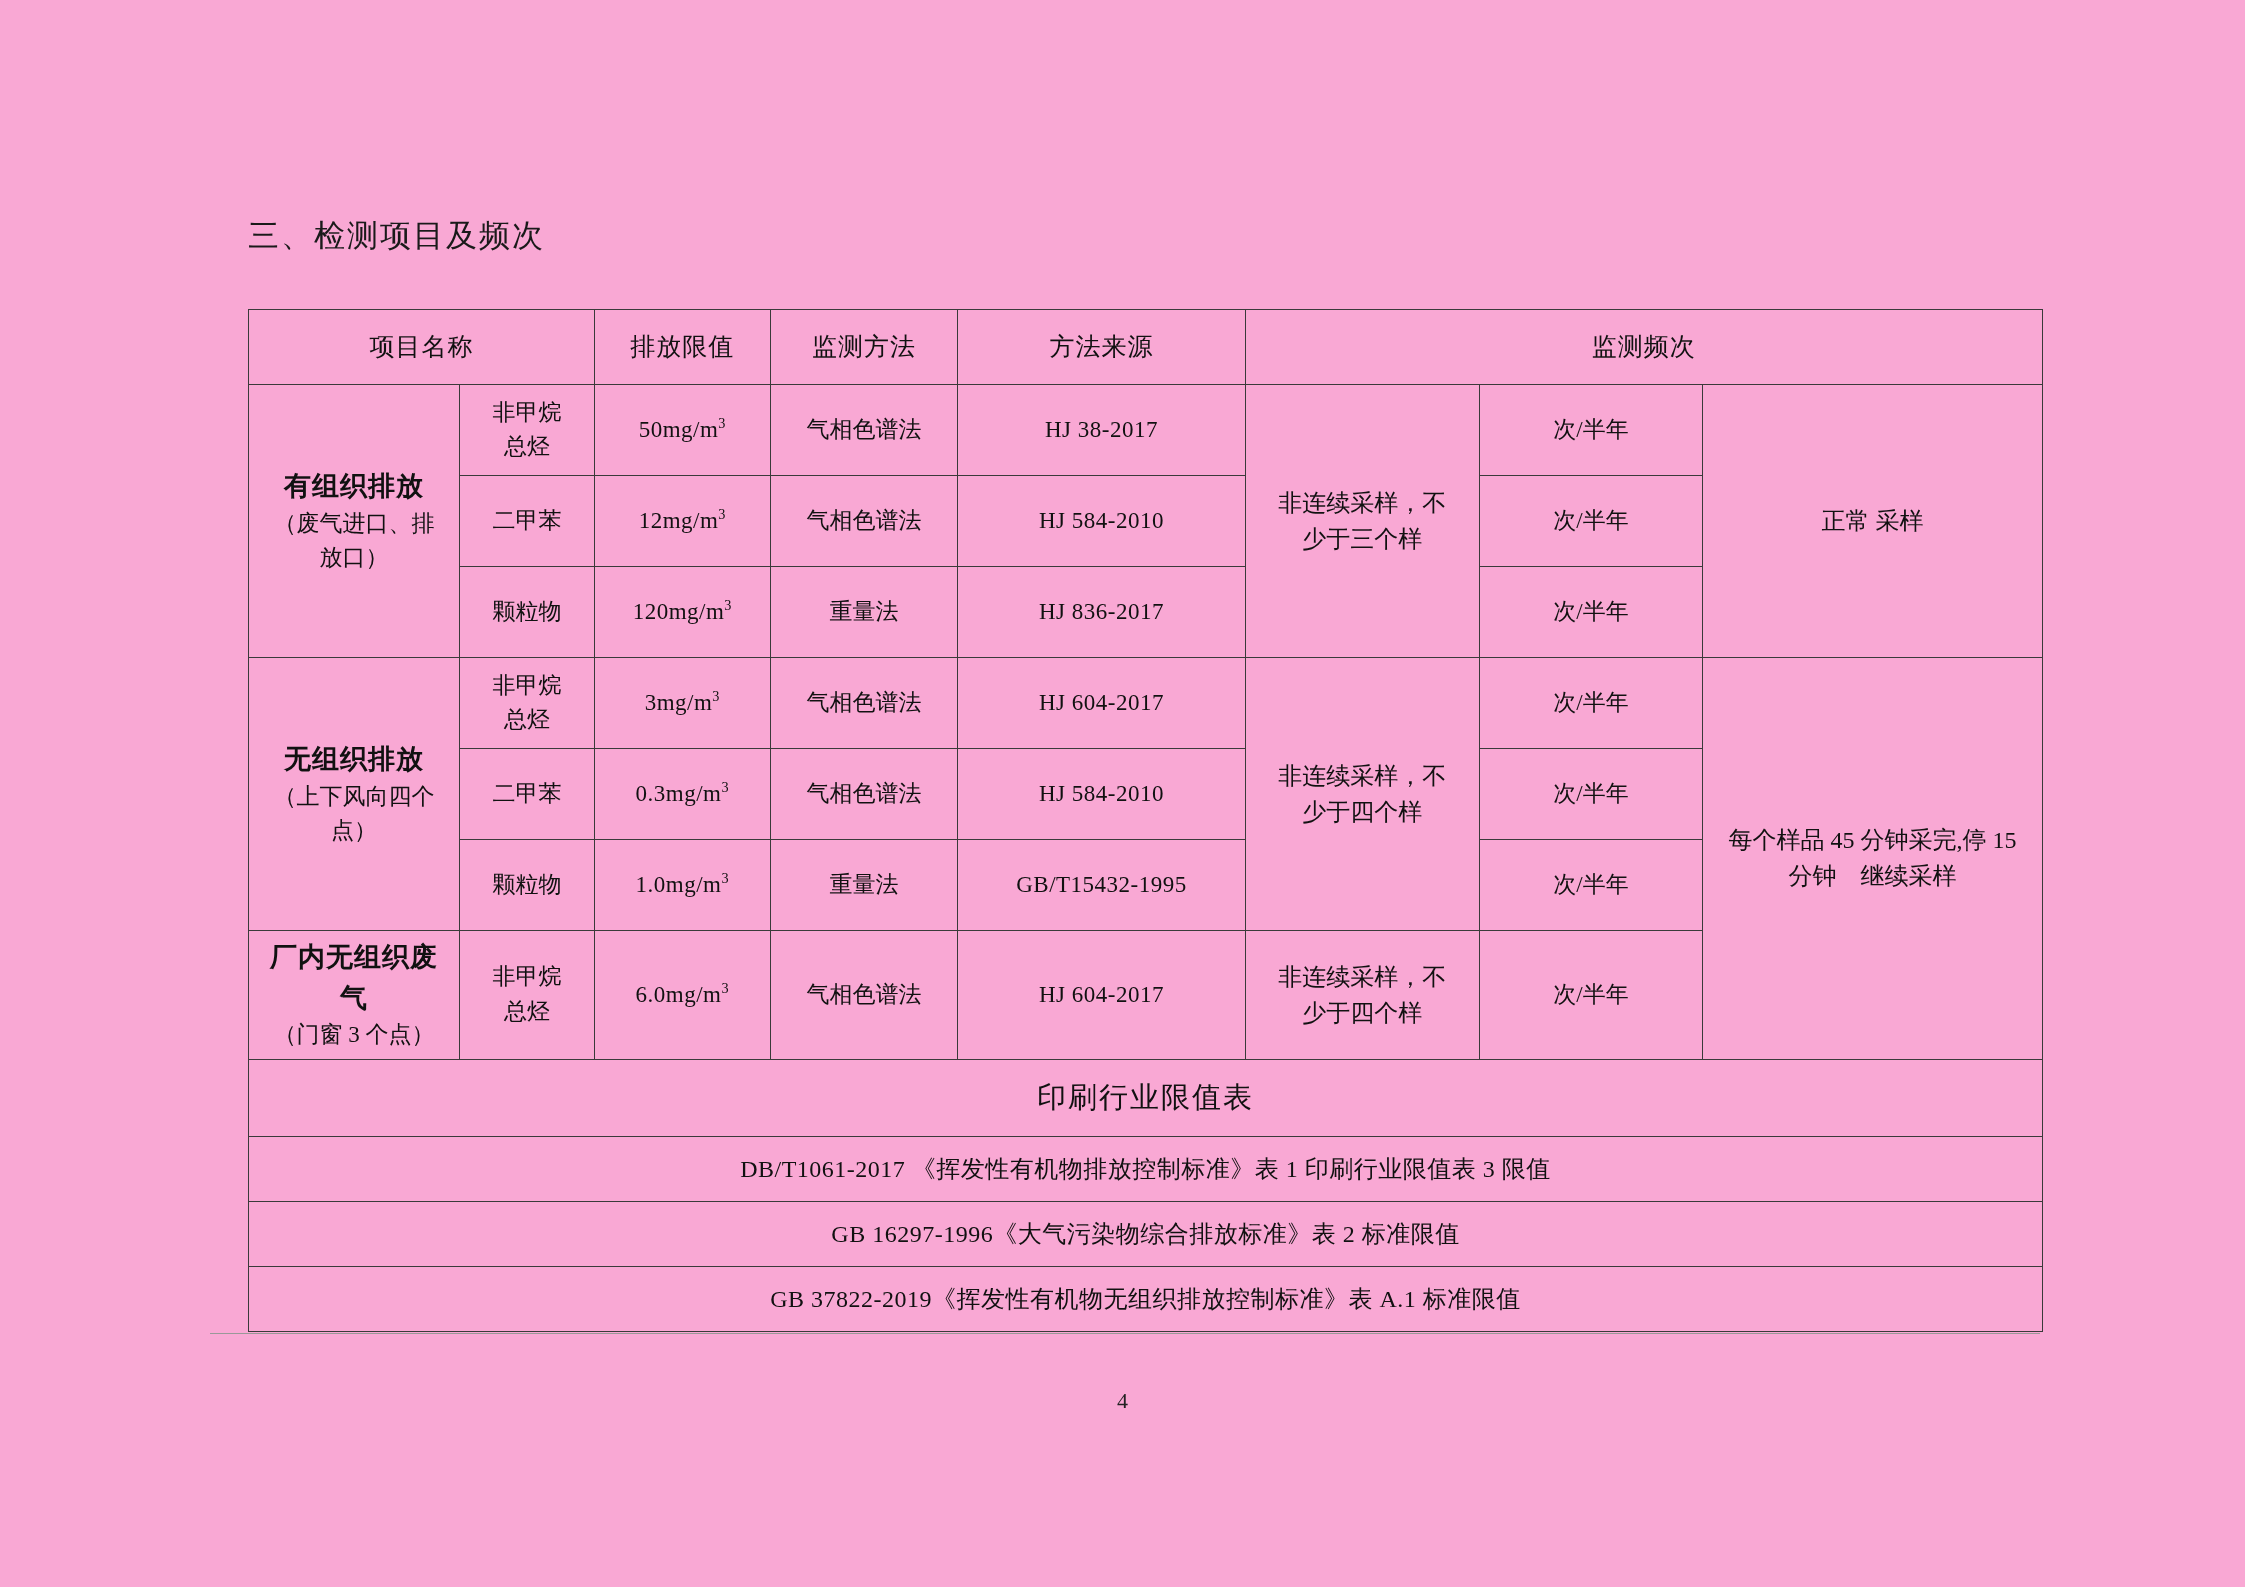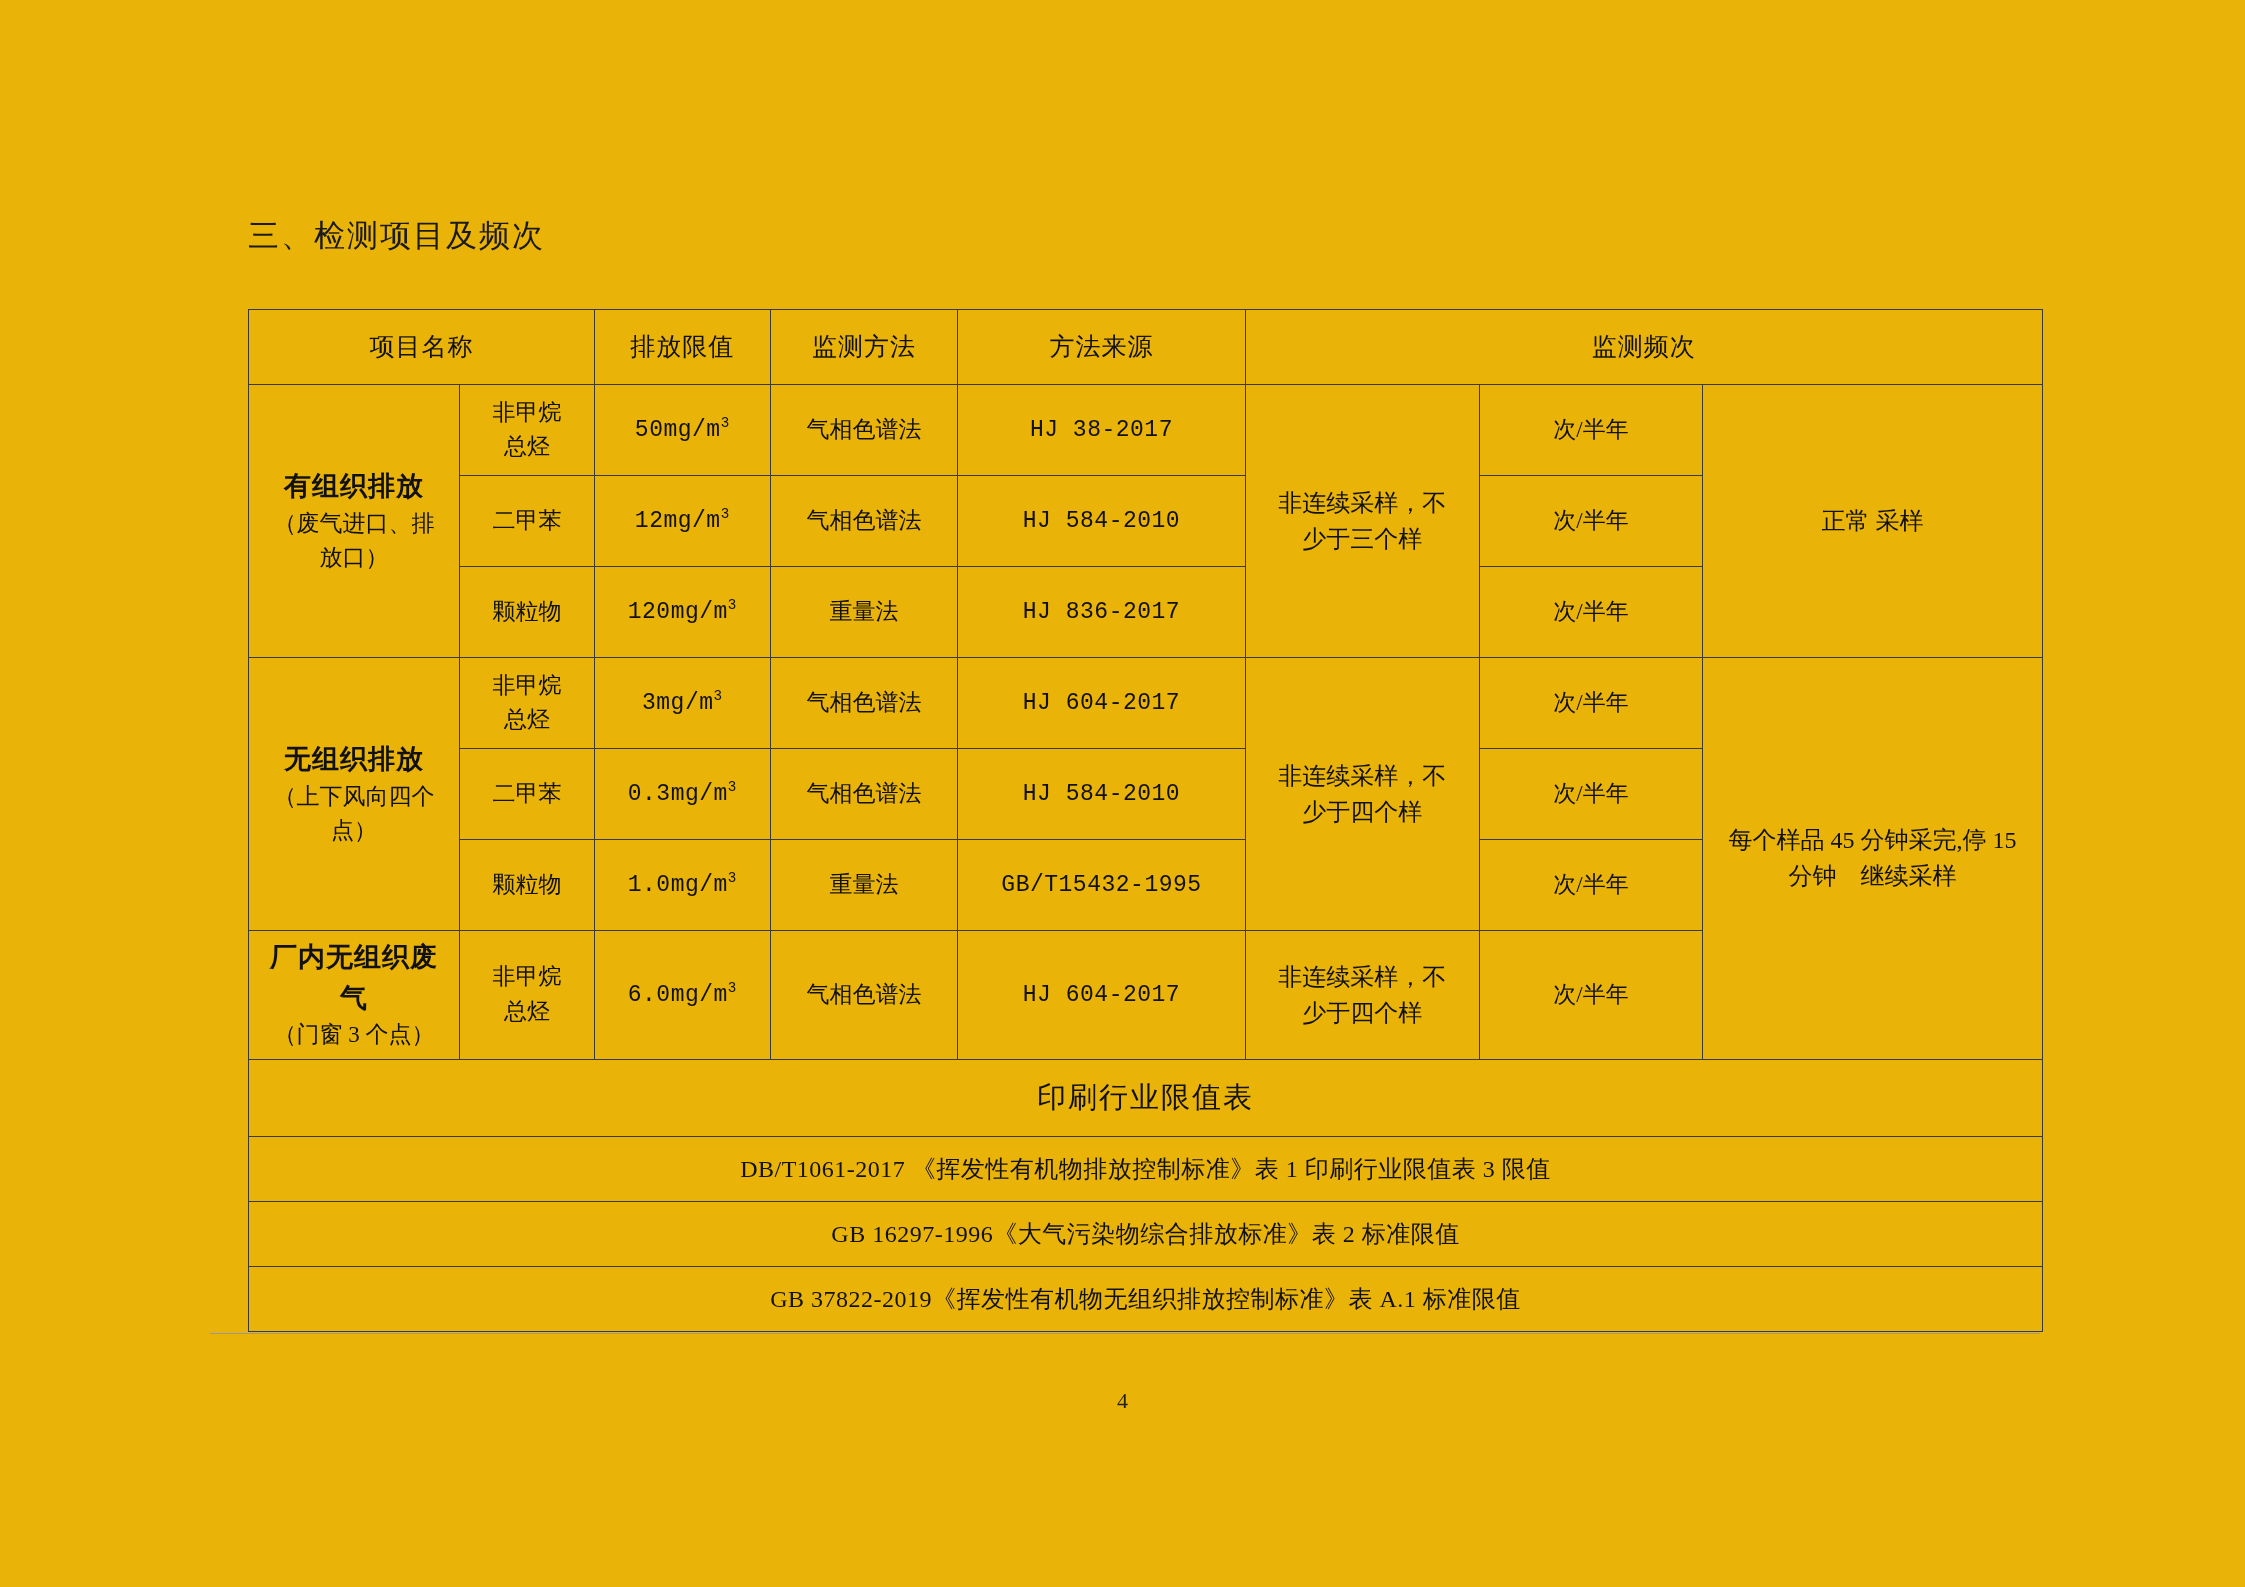--- a/index.html
+++ b/index.html
@@ -6,21 +6,21 @@
     margin: 0;
     padding: 0;
     background: #f2f2f2;
   }
   body {
     font-family: "Liberation Serif", "DejaVu Serif", serif;
   }
   .page {
     width: 2245px;
     height: 1587px;
-    background: #eab308;
+    background: #f9a8d4;
     position: relative;
     box-sizing: border-box;
     overflow: hidden;
   }
   .doc-body {
     position: absolute;
     left: 248px;
     top: 0;
     width: 1800px;
   }
@@ -73,21 +73,21 @@
   }
   .cat .small {
     font-size: 23px;
     display: block;
   }
   .sup {
     font-size: 0.62em;
     vertical-align: super;
   }
   .mono-num {
-    font-family: Liberation Mono, monospace;
+    font-family: Liberation Serif, serif;
     letter-spacing: 0.5px;
   }
   .freq-note {
     font-size: 24px;
     line-height: 1.7;
   }
   .right-note {
     font-size: 24px;
     line-height: 1.75;
     padding: 10px 14px;

